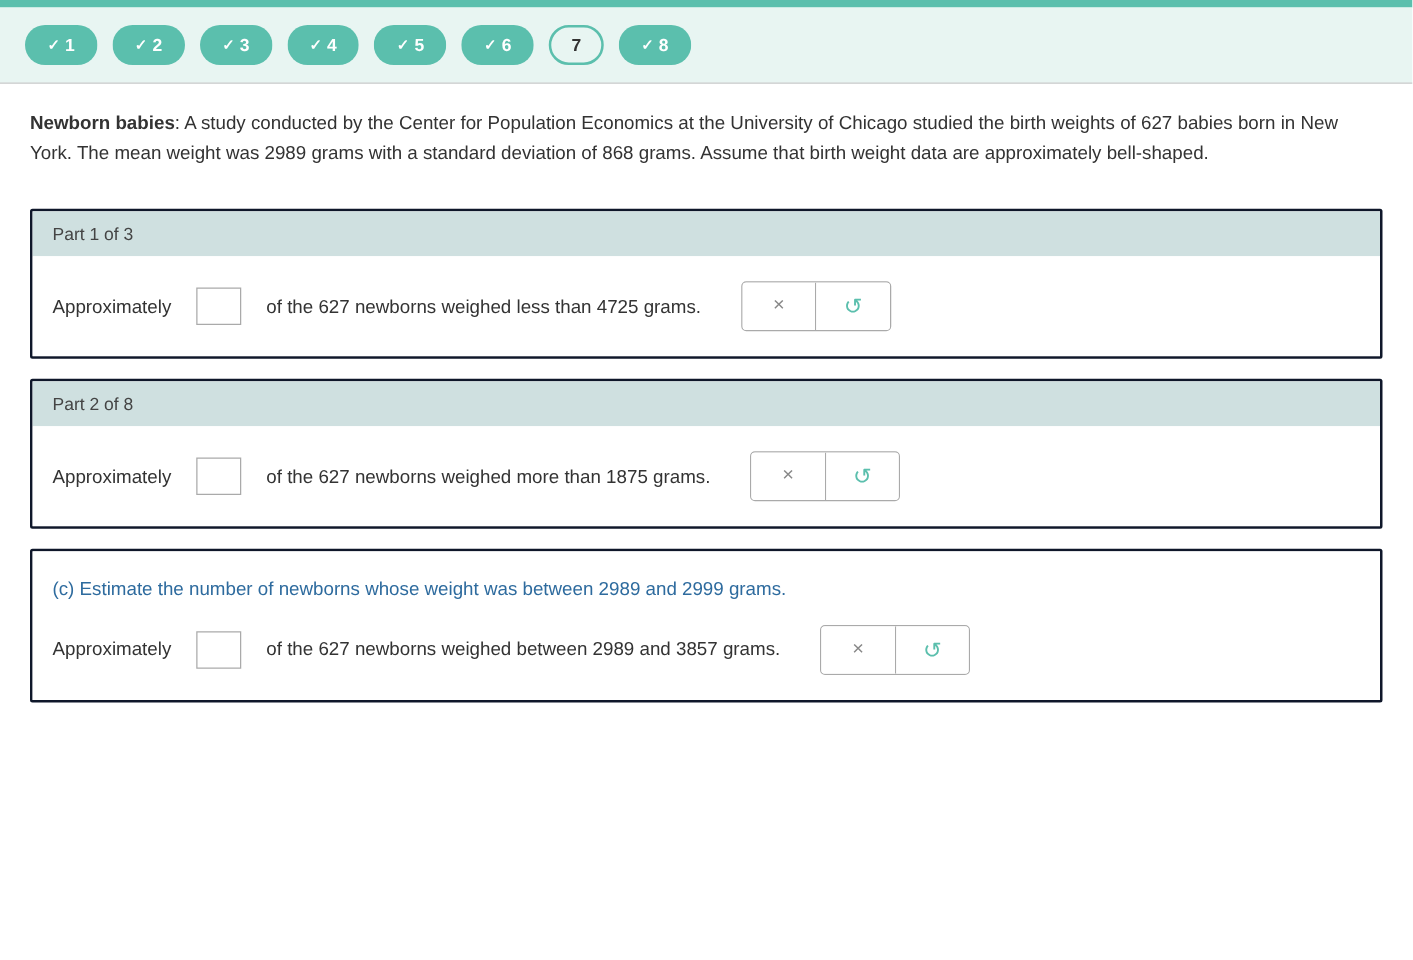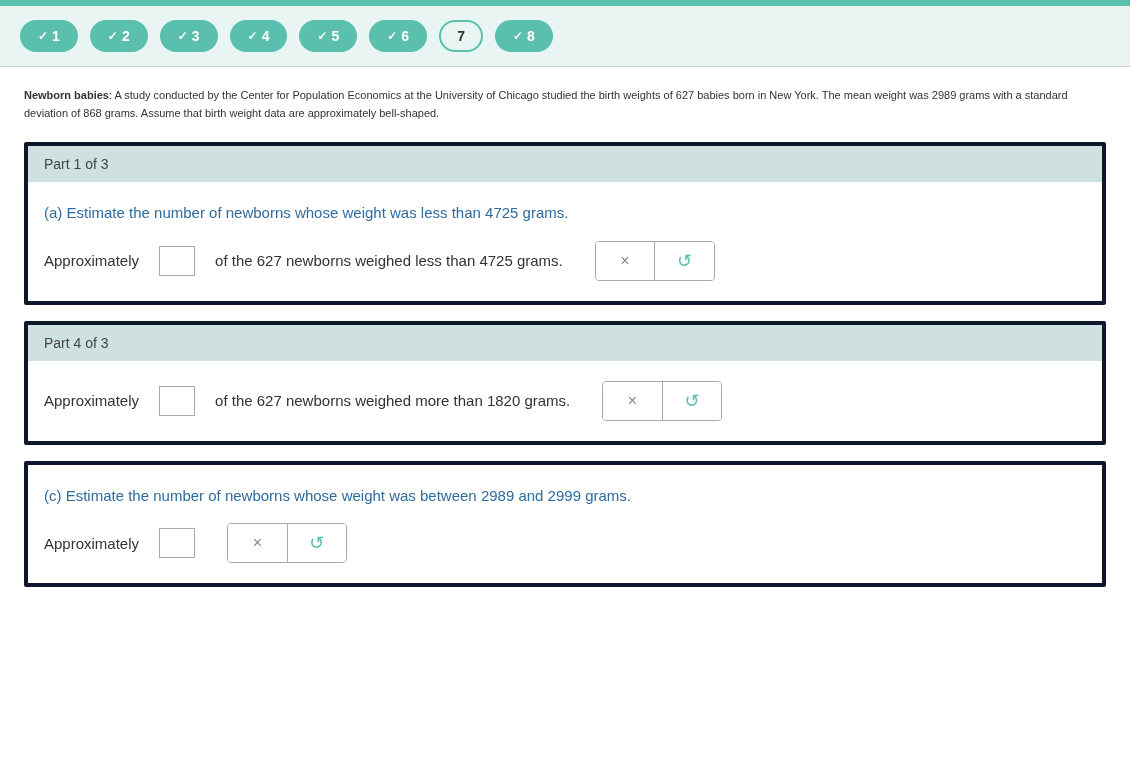--- a/index.html
+++ b/index.html
@@ -48,32 +48,32 @@
 
     .nav-item .checkmark {
       font-size: 12px;
     }
 
     .content {
       padding: 20px 24px;
     }
 
     .problem-text {
-      font-size: 11px;
+      font-size: 15px;
       line-height: 1.6;
-      margin-bottom: 20px;
+      margin-bottom: 32px;
       color: #333;
     }
 
     .problem-text strong {
       font-weight: bold;
     }
 
     .part-section {
-      border: 4px solid #0f172a;
+      border: 2px solid #0f172a;
       margin-bottom: 16px;
       border-radius: 2px;
       overflow: hidden;
     }
 
     .part-header {
       background: #cfe0e0;
       padding: 10px 16px;
       font-size: 14px;
       color: #444;
@@ -193,52 +193,52 @@
 
 <div class="content">
   <p class="problem-text">
     <strong>Newborn babies</strong><span>: A study conducted by the Center for Population Economics at the University of Chicago studied the birth weights of 627 babies born in New York. The mean weight was 2989 grams with a standard deviation of 868 grams. Assume that birth weight data are approximately bell-shaped.</span>
   </p>
 
   <div id="parts-container">
       <div class="part-section">
       <div class="part-header">Part 1 of 3</div>
       <div class="part-body">
-        <p class="question-text">(a) Estimate the number of newborns whose weight was less than 4725 grams.</p>
         <div class="answer-row">
           <span>Approximately</span>
           <input type="text" class="answer-input" value="" style="">
           <span>of the 627 newborns weighed less than 4725 grams.</span>
           <div class="action-buttons">
             <button class="action-btn x-btn">×</button>
             <button class="action-btn reset-btn">↺</button>
           </div>
         </div>
       </div>
     </div>
       <div class="part-section">
-      <div class="part-header">Part 4 of 3</div>
+      <div class="part-header">Part 2 of 8</div>
       <div class="part-body">
         <div class="answer-row">
           <span>Approximately</span>
           <input type="text" class="answer-input" value="" style="">
-          <span>of the 627 newborns weighed more than 1820 grams.</span>
+          <span>of the 627 newborns weighed more than 1875 grams.</span>
           <div class="action-buttons">
             <button class="action-btn x-btn">×</button>
             <button class="action-btn reset-btn">↺</button>
           </div>
         </div>
       </div>
     </div>
       <div class="part-section">
       <div class="part-body">
         <p class="question-text">(c) Estimate the number of newborns whose weight was between 2989 and 2999 grams.</p>
         <div class="answer-row">
           <span>Approximately</span>
           <input type="text" class="answer-input" value="" style="">
+          <span>of the 627 newborns weighed between 2989 and 3857 grams.</span>
           <div class="action-buttons">
             <button class="action-btn x-btn">×</button>
             <button class="action-btn reset-btn">↺</button>
           </div>
         </div>
       </div>
     </div>
     </div>
 </div>
 

